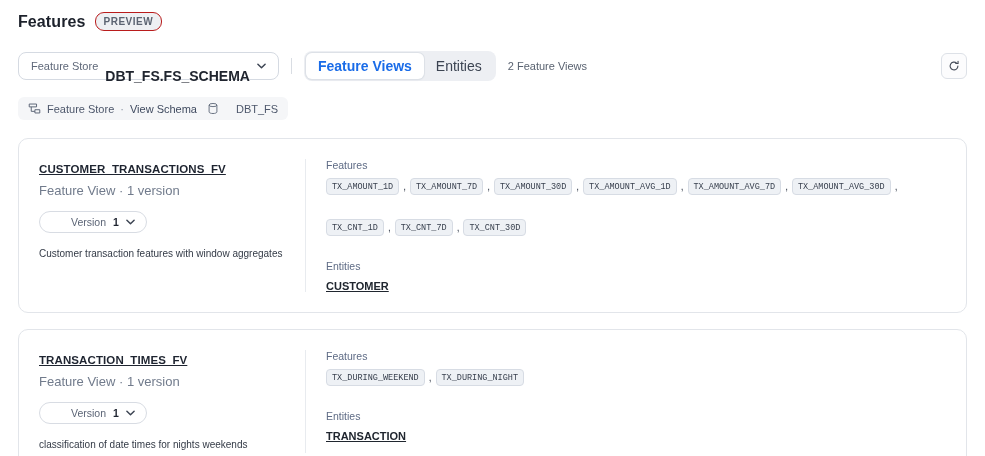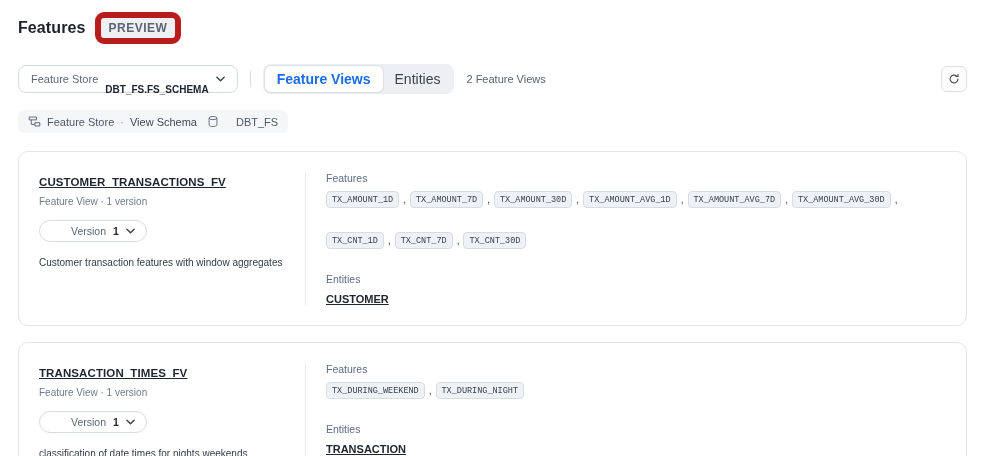--- a/index.html
+++ b/index.html
@@ -3,29 +3,29 @@
 <meta charset="utf-8">
 <style>
   * { margin: 0; padding: 0; box-sizing: border-box; }
   html, body { width: 985px; height: 456px; background: #ffffff; overflow: hidden; }
   body { font-family: "Liberation Sans", "DejaVu Sans", sans-serif; color: #1f242e; }
   .page { padding: 12px 18px; }
 
   
   .title-row { display: flex; align-items: center; gap: 9px; margin-bottom: 20px; }
   .page-title { font-size: 16px; font-weight: bold; color: #1c212b; letter-spacing: .1px; }
-  .preview-badge { background: #eef0f3; border: 6px solid #b91c1c; border-radius: 9px;
-    font-size: 12px; font-weight: bold; letter-spacing: .5px; color: #5c6472; padding: 3px 8px; }
+  .preview-badge { background: #eef0f3; border: 1px solid #b91c1c; border-radius: 9px;
+    font-size: 10px; font-weight: bold; letter-spacing: .5px; color: #5c6472; padding: 3px 8px; }
 
   
   .toolbar { display: flex; align-items: center; gap: 12px; margin-bottom: 16px; }
   .store-select { display: inline-flex; align-items: center; gap: 7px; height: 28px;
     padding: 0 12px; background: #fff; border: 1px solid #d5dae2; border-radius: 8px; cursor: pointer; }
   .store-label { font-size: 11px; color: #5f6879; }
-  .store-value { font-size: 10px; font-weight: bold; color: #20252f; margin-top: 20px; }
+  .store-value { font-size: 14px; font-weight: bold; color: #20252f; margin-top: 20px; }
   .v-divider { width: 1px; height: 16px; background: #d9dde3; }
   .segmented { display: inline-flex; align-items: center; background: #edeff3; border-radius: 8px; padding: 2px; }
   .seg-tab { font-size: 14px; color: #3c4452; padding: 5px 12px; border-radius: 6px; cursor: pointer; white-space: nowrap; }
   .seg-tab.active { background: #ffffff; color: #1a6ce8; font-weight: bold;
     box-shadow: 0 0 0 1px #dde1e7, 0 1px 2px rgba(30,40,60,.08); }
   .count-text { font-size: 11px; color: #596270; }
   .spacer { flex: 1; }
   .refresh-btn { width: 26px; height: 26px; border: 1px solid #dde1e7; border-radius: 6px;
     background: #fcfcfd; display: flex; align-items: center; justify-content: center; cursor: pointer; }
 
@@ -36,21 +36,21 @@
   .crumb-sep { color: #8a93a3; }
   .crumb-db { display: inline-flex; align-items: center; gap: 17px; margin-left: 4px; }
 
   
   .cards { display: flex; flex-direction: column; gap: 16px; }
   .card { background: #fff; border: 1px solid #e2e5ea; border-radius: 10px; display: flex; padding: 20px 0; }
   .card-left { width: 287px; flex-shrink: 0; padding: 0 20px; border-right: 1px solid #e8ebef; }
   .card-right { flex: 1; padding: 0 16px 0 20px; }
   .fv-title { display: inline-block; font-size: 11.5px; font-weight: bold; color: #1e2430;
     text-decoration: underline; letter-spacing: .1px; cursor: pointer; }
-  .fv-meta { font-size: 10px; color: #717b8c; margin-top: 6px; }
+  .fv-meta { font-size: 13px; color: #717b8c; margin-top: 6px; }
   .version-pill { display: inline-flex; align-items: center; gap: 7px; margin-top: 13px;
     border: 1px solid #d8dce3; border-radius: 14px; padding: 4px 11px; background: #fff; cursor: pointer; }
   .version-label { font-size: 10.5px; color: #5c6576; margin-left: 20px; }
   .version-value { font-size: 10.5px; font-weight: bold; color: #1f2430; }
   .fv-desc { margin-top: 14px; font-size: 10px; color: #333a46; line-height: 1.45; max-width: 252px; }
   .section-label { font-size: 10.5px; color: #5e6b85; }
   .chips { display: flex; flex-wrap: wrap; align-items: center; gap: 24px 3px; margin-top: 7px; }
   .chip { font-family: "Liberation Mono", "DejaVu Sans Mono", monospace; font-size: 8.5px;
     color: #39414f; background: #eef1f5; border: 1px solid #d7dce4; border-radius: 4px;
     padding: 2.5px 5px; white-space: nowrap; }

